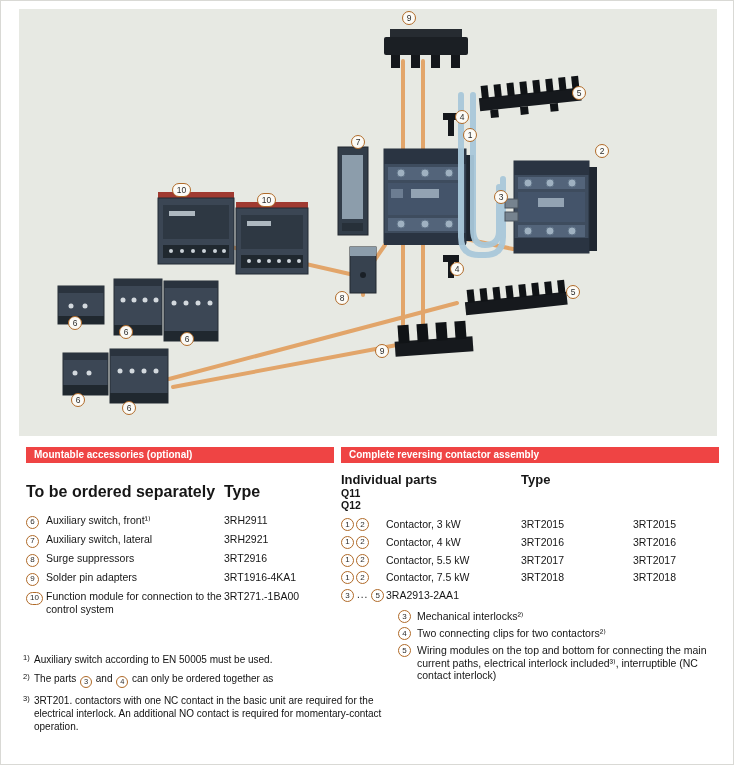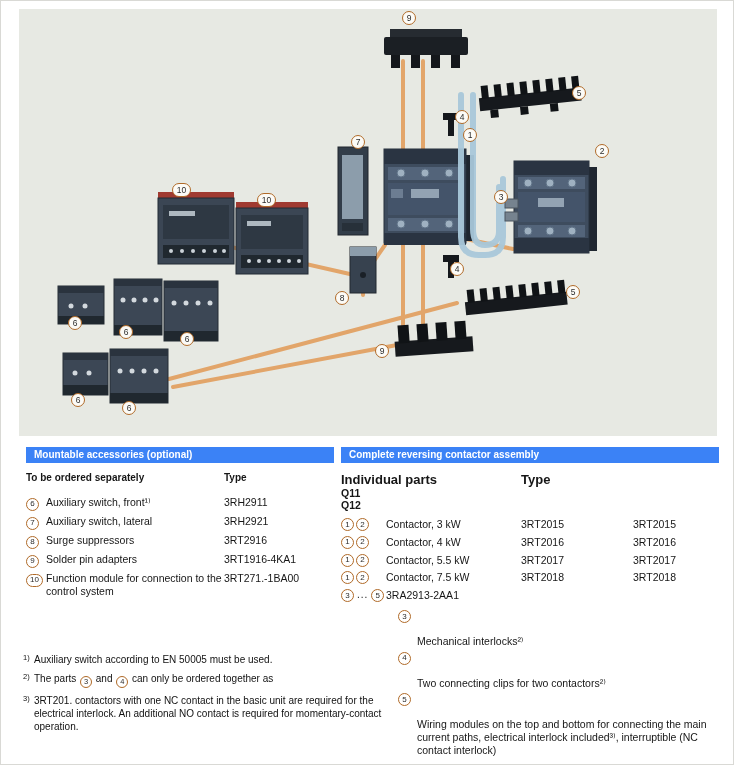--- a/index.html
+++ b/index.html
@@ -12,22 +12,22 @@
   .co { position:absolute; display:flex; align-items:center; justify-content:center;
         width:14px; height:14px; border-radius:50%; border:1.3px solid #b06a28;
         background:#fcfbf7; color:#2b2b2b; font-size:8.5px; line-height:1; }
   .co.wide { width:19px; border-radius:9px; }
 
   
   .bottom { position:absolute; left:0; top:446px; width:734px; height:319px; color:#161616; }
   .tbl { position:absolute; top:0; }
   .tbl-left  { left:25px;  width:308px; }
   .tbl-right { left:340px; width:378px; }
-  .thead { background:#3b82f6; color:#fff; font-size:10px; font-weight:bold; padding:2px 8px; line-height:12px; }
-  .subhead { display:flex; font-weight:bold; font-size:10px; margin-top:9px; }
+  .thead { background:#ef4444; color:#fff; font-size:10px; font-weight:bold; padding:2px 8px; line-height:12px; }
+  .subhead { display:flex; font-weight:bold; font-size:16px; margin-top:20px; }
   .subhead .sc1 { width:198px; }
   .rsub  { display:flex; font-weight:bold; font-size:13px; margin-top:9px; }
   .rsub2 { display:flex; font-weight:bold; font-size:10.5px; margin-bottom:7px;flex-direction:column; }
   .rc1 { width:180px; } .rc2 { width:112px; } .rc3 { flex:1; }
   .lrows { margin-top:13px; }
   .lrow { display:flex; font-size:10.5px; line-height:1.2; margin-bottom:4.5px; }
   .lrow .ncell { width:20px; flex-shrink:0; }
   .lrow .lbl { width:178px; }
   .lrow .typ { flex:1; }
   .rrow { display:flex; font-size:10.5px; line-height:1.2; margin-bottom:4.8px; }
@@ -37,21 +37,21 @@
   .rrow .q12 { flex:1; }
   .rrow .lbl span { display:block; }
   .dots { font-size:10px; letter-spacing:1px; margin:0 1px; }
   .circ { display:inline-flex; align-items:center; justify-content:center; flex-shrink:0;
           width:13px; height:13px; border-radius:50%; border:1.2px solid #b06a28;
           background:#fff; color:#2b2b2b; font-size:8px; line-height:1; }
   .circ.wide { width:17px; border-radius:8px; }
   .kitems { margin-top:8px; }
   .kitem { display:flex; margin:0 0 4px 57px; font-size:10.5px; line-height:1.2; }
   .kitem .circ { margin-right:6px; margin-top:0; }
-  .kitem .ktxt { flex:1; max-width:300px;margin-top:25px; }
+  .kitem .ktxt { flex:1; max-width:300px; }
 
   
   .footnotes { position:absolute; left:22px; top:206px; width:360px; color:#111; }
   .fn { display:flex; font-size:10px; line-height:1.3; margin-bottom:6px; }
   .fn .fnmark { vertical-align:super; font-size:7.5px; width:11px; flex-shrink:0; padding-top:0px; }
   .fn .fnbody { flex:1; }
   .fn .circ { width:12px; height:12px; font-size:7.5px; vertical-align:-2px; margin:0 1px; }
   .fn .block { display:block; }
 </style>
 </head>

